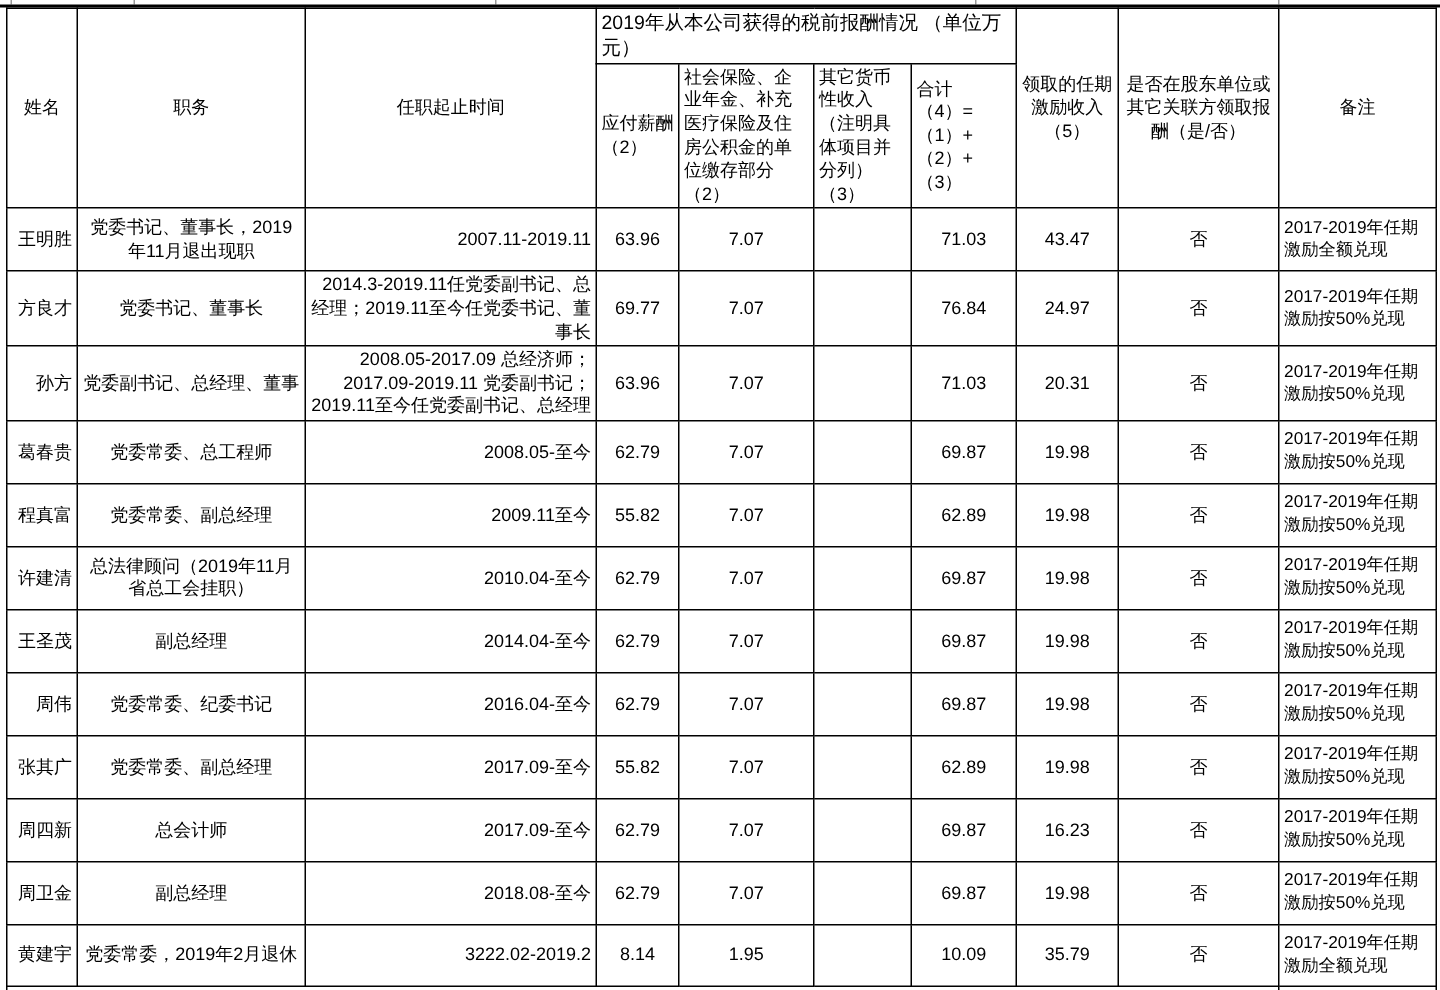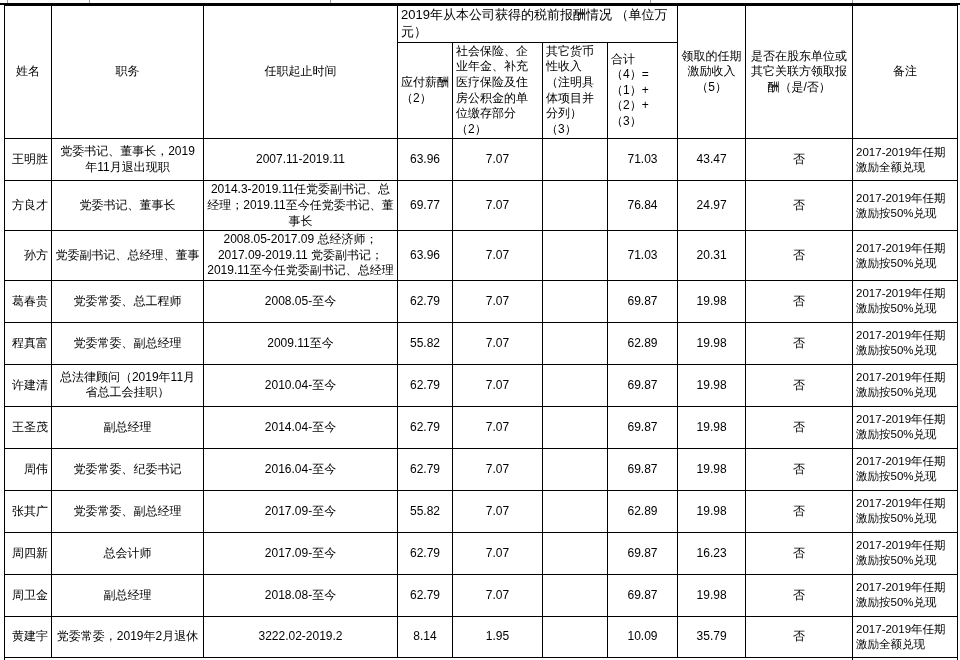--- a/index.html
+++ b/index.html
@@ -42,21 +42,21 @@
   tbody tr:nth-child(12) { height: 41px; }
   tfoot tr { height: 31px; }
 
   th.center { text-align: center; }
   th.left { text-align: left; }
   th.group { text-align: left; padding-left: 5px; font-size: 13px; }
   th.pre { white-space: pre-line; }
 
   td.c-name { text-align: right; margin-left: 24px; }
   td.c-pos { text-align: center; }
-  td.c-tenure { text-align: center; white-space: pre-line; }
+  td.c-tenure { text-align: right; white-space: pre-line; }
   td.c-num { text-align: center; }
   td.c-remark { text-align: left; font-size: 11.5px; padding: 1px 2px; margin-left: 48px; }
 
   tfoot td.note { text-align: left; border-bottom: none; padding-left: 4px; }
   tfoot td.empty { border-bottom: none; }
 </style>
 </head>
 <body>
 
 <div class="page">

